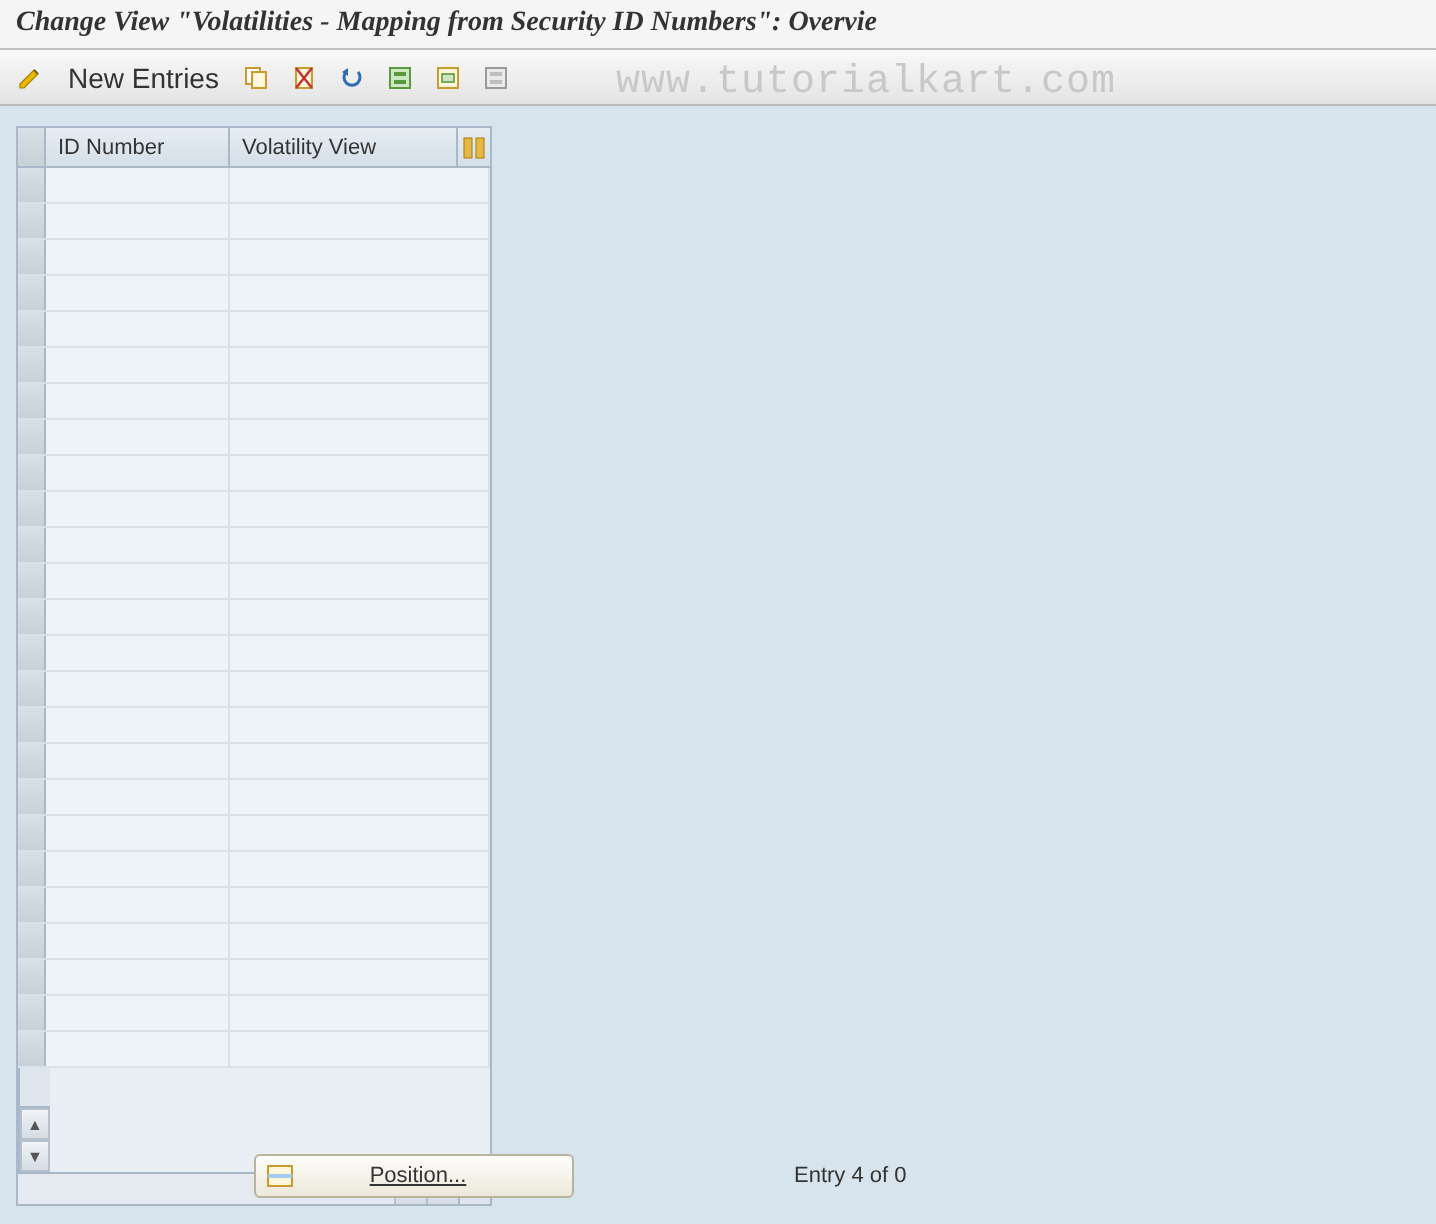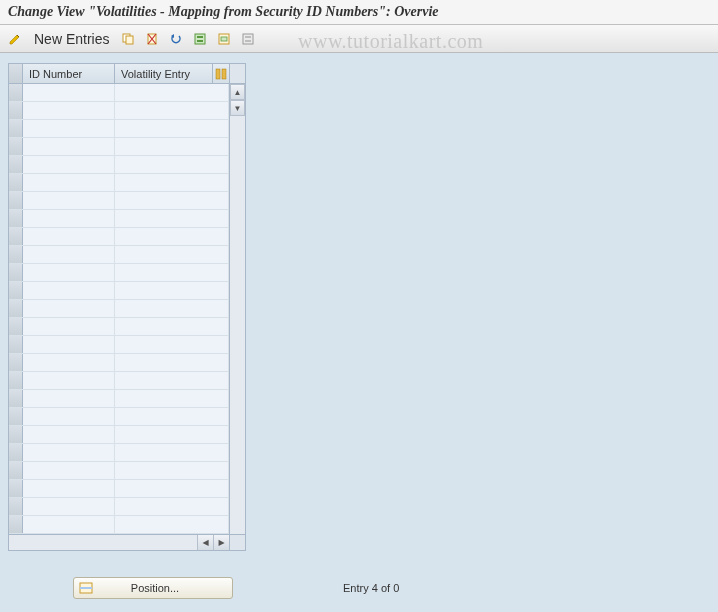--- a/index.html
+++ b/index.html
@@ -41,40 +41,41 @@
     }
     .toolbar-text-btn {
       font-size: 14px;
       color: #333;
       cursor: pointer;
       padding: 2px 4px;
     }
     .watermark {
       position: absolute;
       top: 30px;
-      left: 298px;
+      left: 308px;
       color: #c8c8c8;
       font-size: 20px;
-      font-family: Liberation Serif, serif;
+      font-family: Liberation Mono, monospace;
       letter-spacing: 0.5px;
       pointer-events: none;
       z-index: 100;
     }
     .content-area {
       background: #d8e4ed;
       height: calc(100% - 48px);
       position: relative;
       padding: 10px 0 0 8px;
     }
     .table-container {
       display: flex;
       width: 238px;
       background: #e8eef4;
       border: 1px solid #a9b8c9;
       position: relative;
+      flex-direction: column;
     }
     .table-main {
       flex: 1;
       overflow: hidden;
     }
     .table-header {
       display: flex;
       background: linear-gradient(#e6edf3, #d5dfe8);
       border-bottom: 1px solid #a9b8c9;
       height: 20px;
@@ -173,31 +174,32 @@
     .footer {
       position: absolute;
       bottom: 18px;
       left: 0;
       right: 0;
       display: flex;
       align-items: center;
       padding: 0 20px;
     }
     .position-btn {
-      margin-left: 53px;
+      margin-left: 107px;
       width: 160px;
       height: 22px;
       background: linear-gradient(#fdfdfb, #ece9da);
       border: 1px solid #b8b49e;
       border-radius: 3px;
       display: flex;
       align-items: center;
       cursor: pointer;
       font-size: 11px;
       color: #333;
+      text-decoration: underline;
     }
     .position-btn .icon-slot {
       width: 24px;
       display: flex;
       align-items: center;
       justify-content: center;
     }
     .position-btn .label-slot {
       flex: 1;
       text-align: center;
@@ -264,21 +266,21 @@
 </div>
 
 <div class="watermark">www.tutorialkart.com</div>
 
 <div class="content-area">
   <div class="table-container">
     <div class="table-main">
       <div class="table-header">
         <div class="sel-col-header"></div>
         <div class="col-header col-id">ID Number</div>
-        <div class="col-header col-name">Volatility Entry</div>
+        <div class="col-header col-name">Volatility View</div>
         <div class="config-col">
           <svg width="12" height="12" viewBox="0 0 12 12">
               <rect x="1" y="1" width="4" height="10" fill="#e6b84a" stroke="#a67c00" stroke-width="0.5"></rect>
               <rect x="7" y="1" width="4" height="10" fill="#e6b84a" stroke="#a67c00" stroke-width="0.5"></rect>
             </svg>
         </div>
       </div>
       <div class="table-body" id="table-body">
           <div class="table-row">
             <div class="sel-cell"></div>

